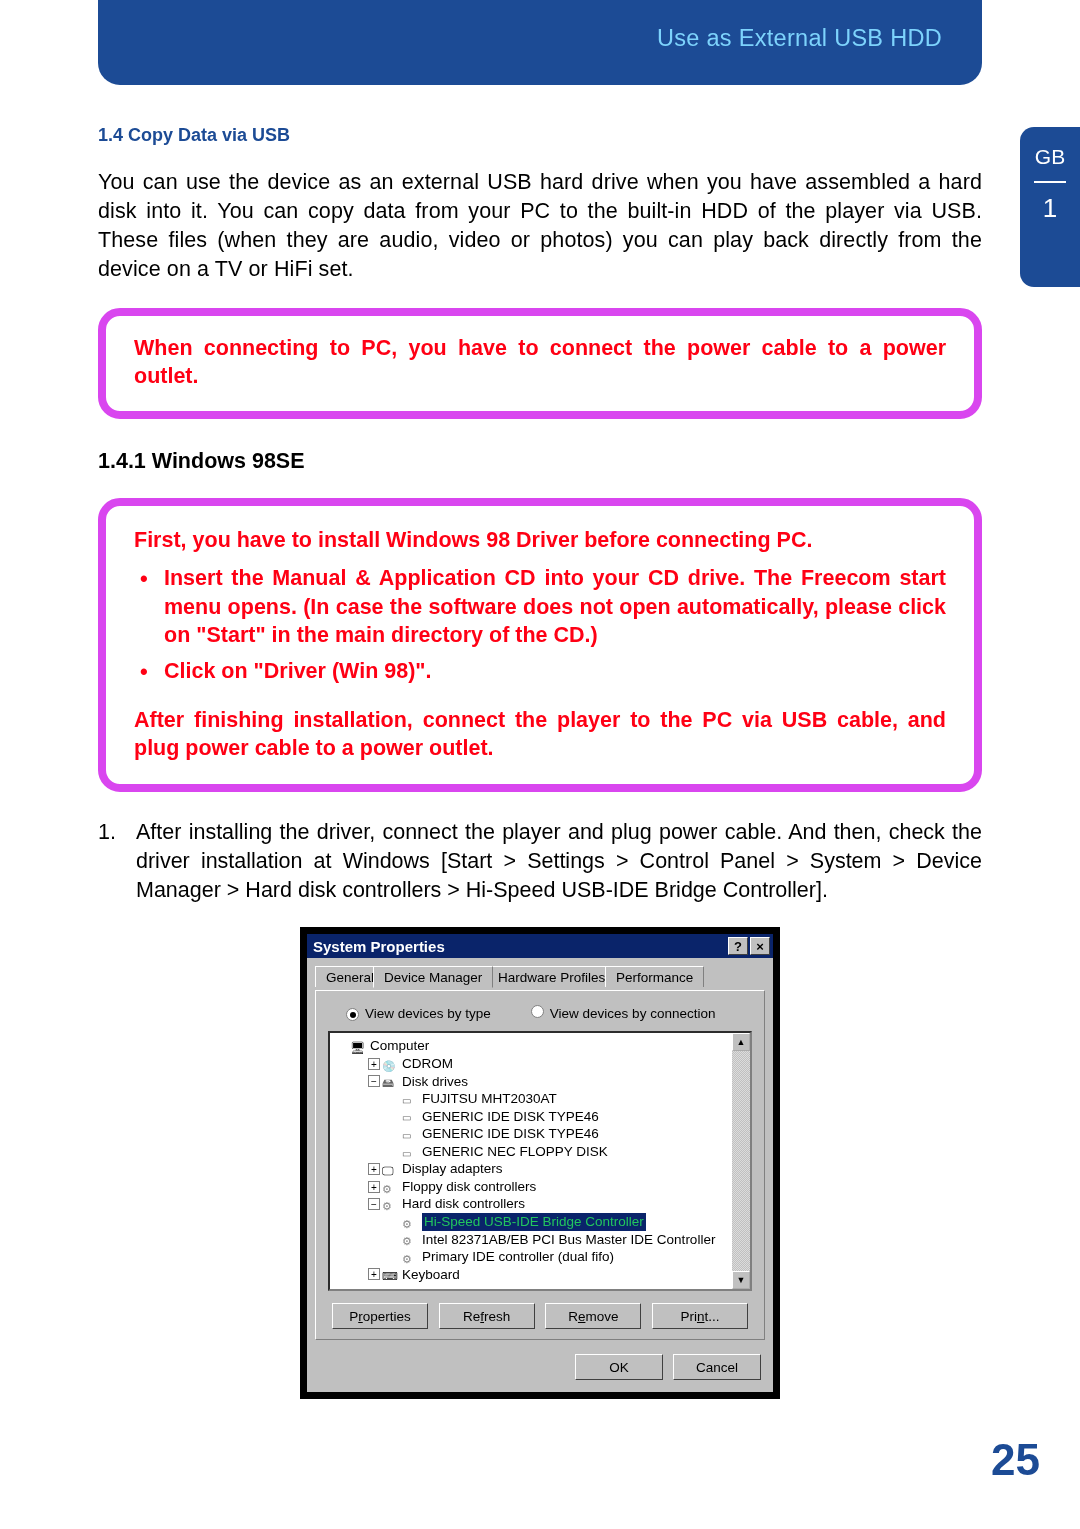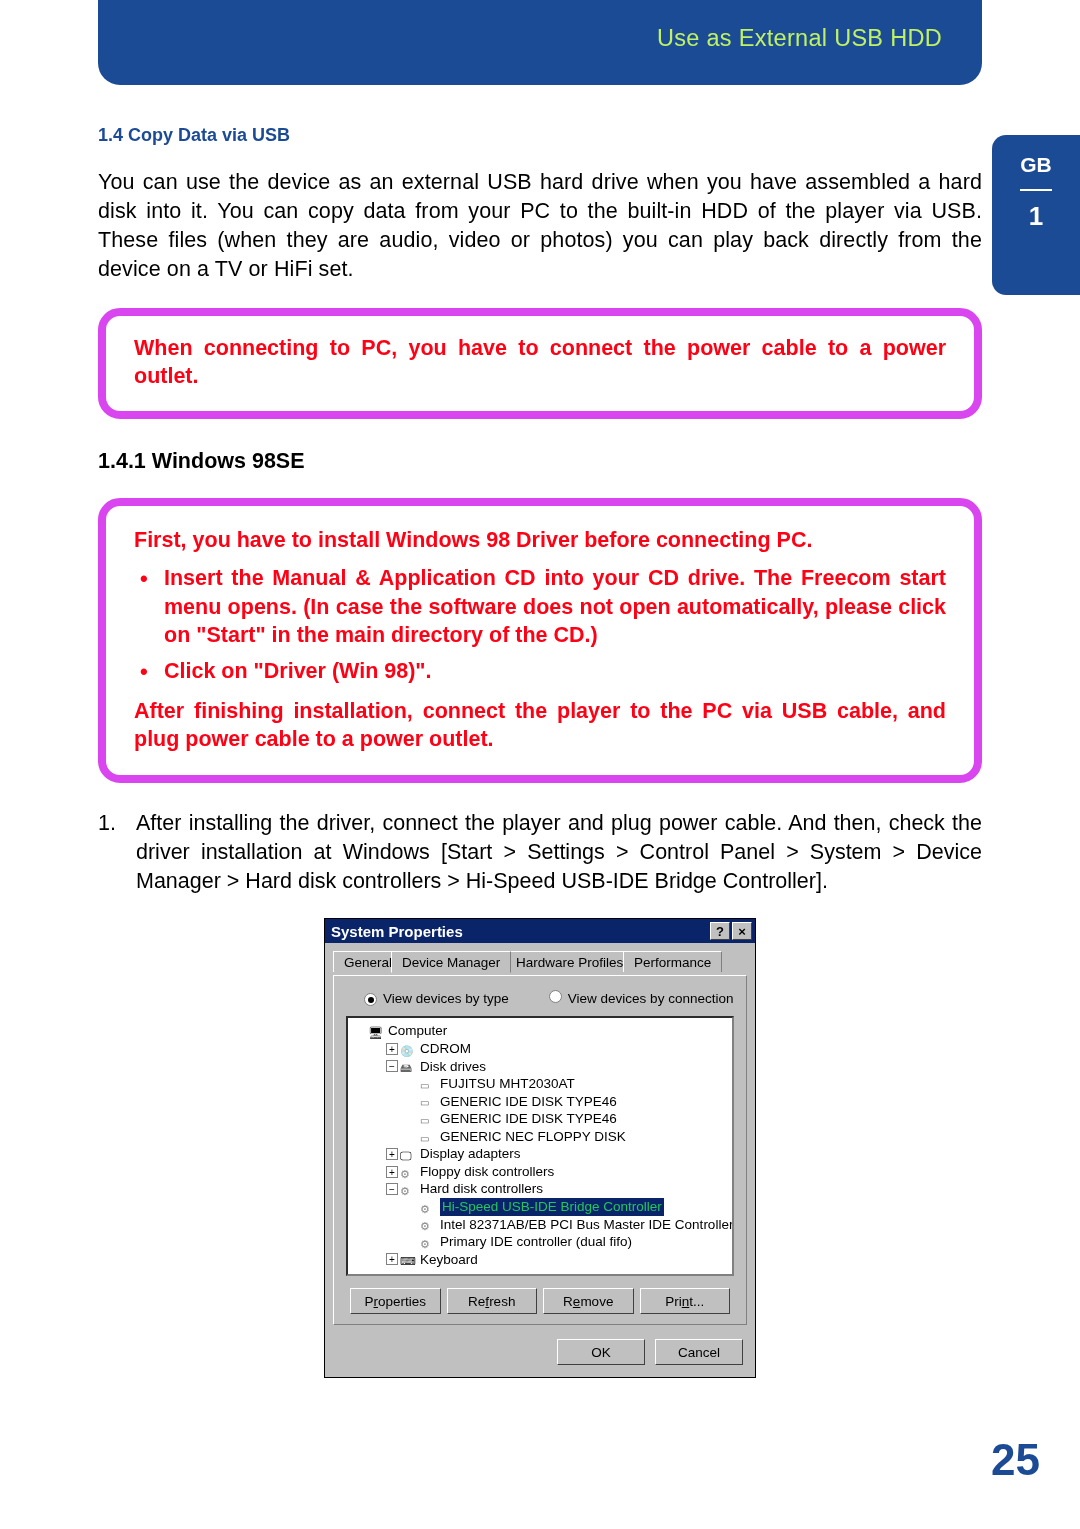--- a/index.html
+++ b/index.html
@@ -7,44 +7,44 @@
     font-family: Verdana, Geneva, sans-serif;
     background: #fff;
     width: 1080px;
     height: 1529px;
     position: relative;
     color: #000;
   }
   .page { padding: 0 98px 0 98px; }
   .header {
     background: #1c4b95;
-    color: #bef264;
+    color: #7dd3fc;
     border-radius: 0 0 22px 22px;
     height: 85px;
     display: flex;
     align-items: center;
     justify-content: flex-end;
     padding: 0 40px 8px 0;
     font-size: 23.5px;
     letter-spacing: 0.3px;
   }
   .sidebar-tab {
     position: absolute;
     right: 0;
-    top: 135px;
-    width: 88px;
+    top: 127px;
+    width: 60px;
     height: 160px;
     background: #1c4b95;
     border-radius: 14px 0 0 14px;
     color: #fff;
     display: flex;
     flex-direction: column;
     align-items: center;
     padding-top: 18px;
-    font-weight: bold;
+    font-weight: normal;
   }
   .sidebar-tab .country { font-size: 21px; }
   .sidebar-tab .sep { width: 32px; border-top: 2px solid #fff; margin: 12px 0 10px; }
   .sidebar-tab .chap { font-size: 26px; }
   .content { padding: 40px 0 0 0; }
   .h-section {
     color: #1c4b95;
     font-weight: bold;
     font-size: 18px;
     margin-bottom: 22px;
@@ -66,38 +66,38 @@
     line-height: 1.32;
     text-align: justify;
     margin-bottom: 30px;
   }
   .sub-heading {
     font-weight: bold;
     font-size: 21.5px;
     margin: 10px 0 24px;
   }
   .alert-box.big { padding: 20px 28px 22px; margin-bottom: 26px; }
-  .alert-box ul { list-style: none; padding-left: 30px; margin: 10px 0 11px; }
+  .alert-box ul { list-style: none; padding-left: 30px; margin: 10px 0 20px; }
   .alert-box li { position: relative; margin-bottom: 8px; }
   .alert-box li::before {
     content: "•"; position: absolute; left: -24px; top: 0; font-size: 22px;
   }
   .ol-item {
     font-size: 21.5px;
     line-height: 1.35;
     text-align: justify;
     padding-left: 38px;
     margin-bottom: 22px;
     position: relative;
   }
   .ol-item .num { position: absolute; left: 0; top: 0; }
   .win {
-    width: 432px;
+    width: 480px;
     margin: 0 auto;
-    border: 1px solid #000000;
+    border: 7px solid #000000;
     background: #c0c0c0;
     font-family: "MS Sans Serif", Tahoma, sans-serif;
     font-size: 14px;
   }
   .win-title {
     background: #0a246a;
     color: #fff;
     font-weight: bold;
     padding: 3px 3px 3px 6px;
     display: flex;

